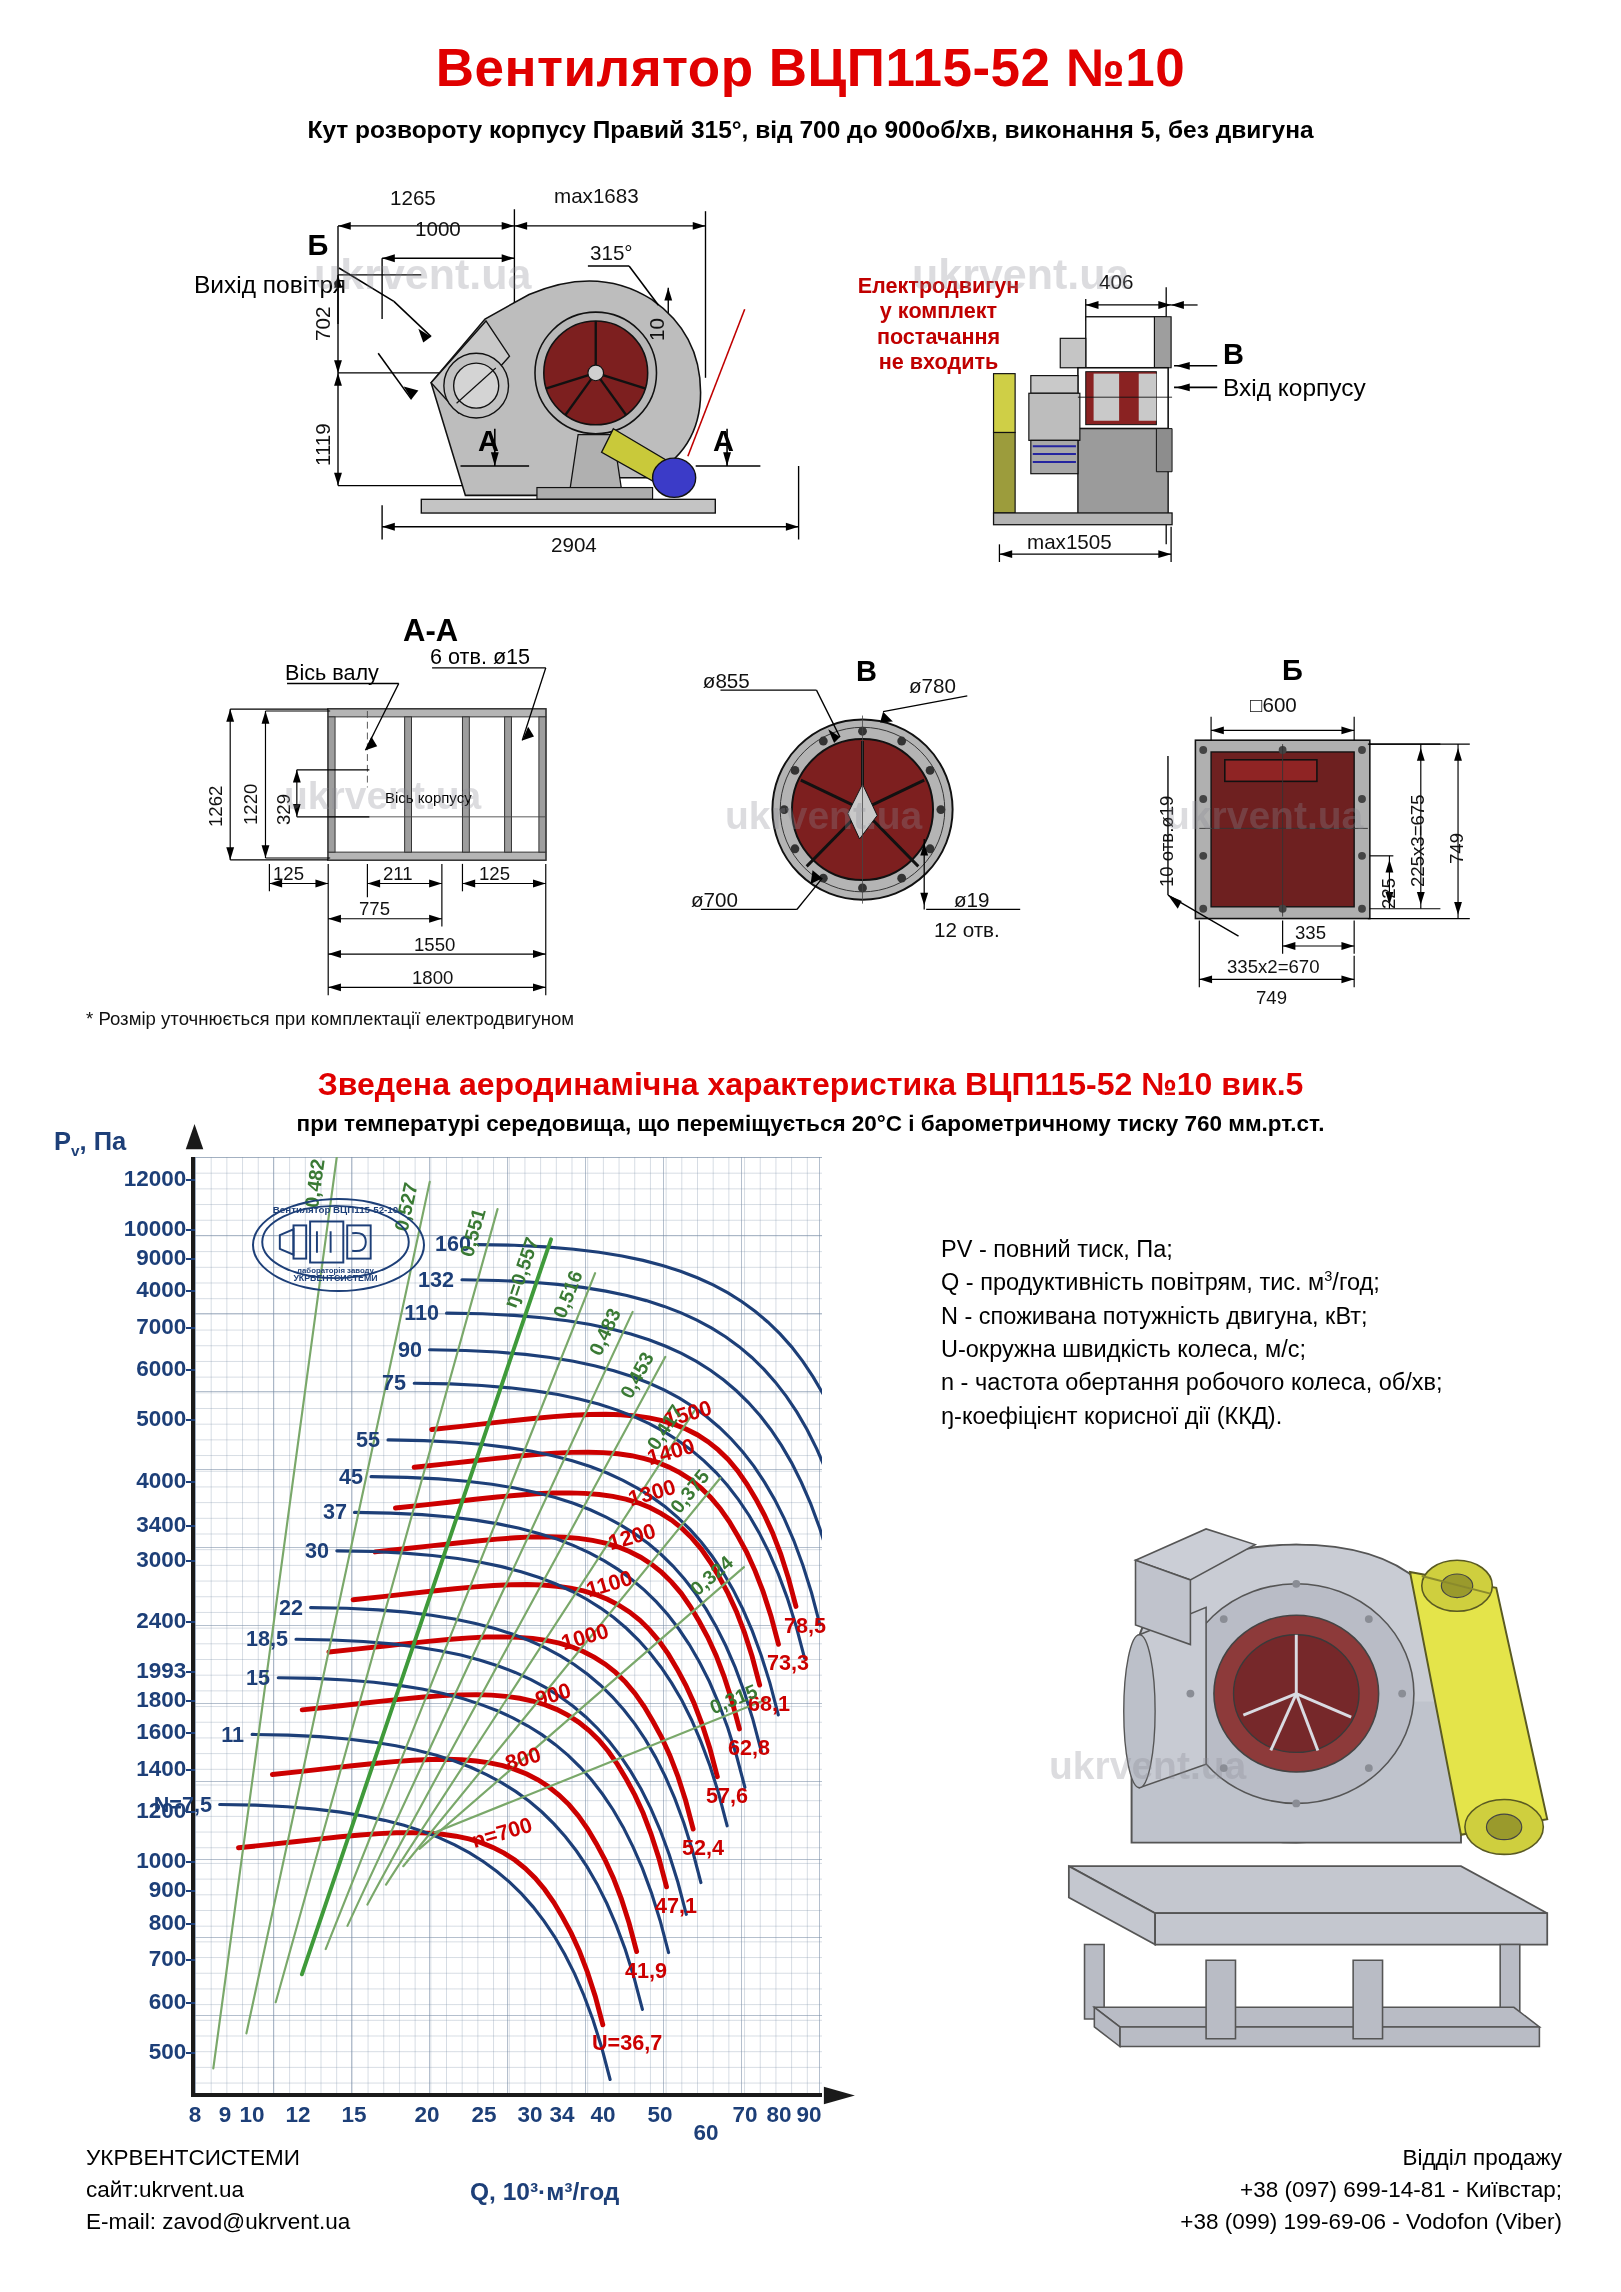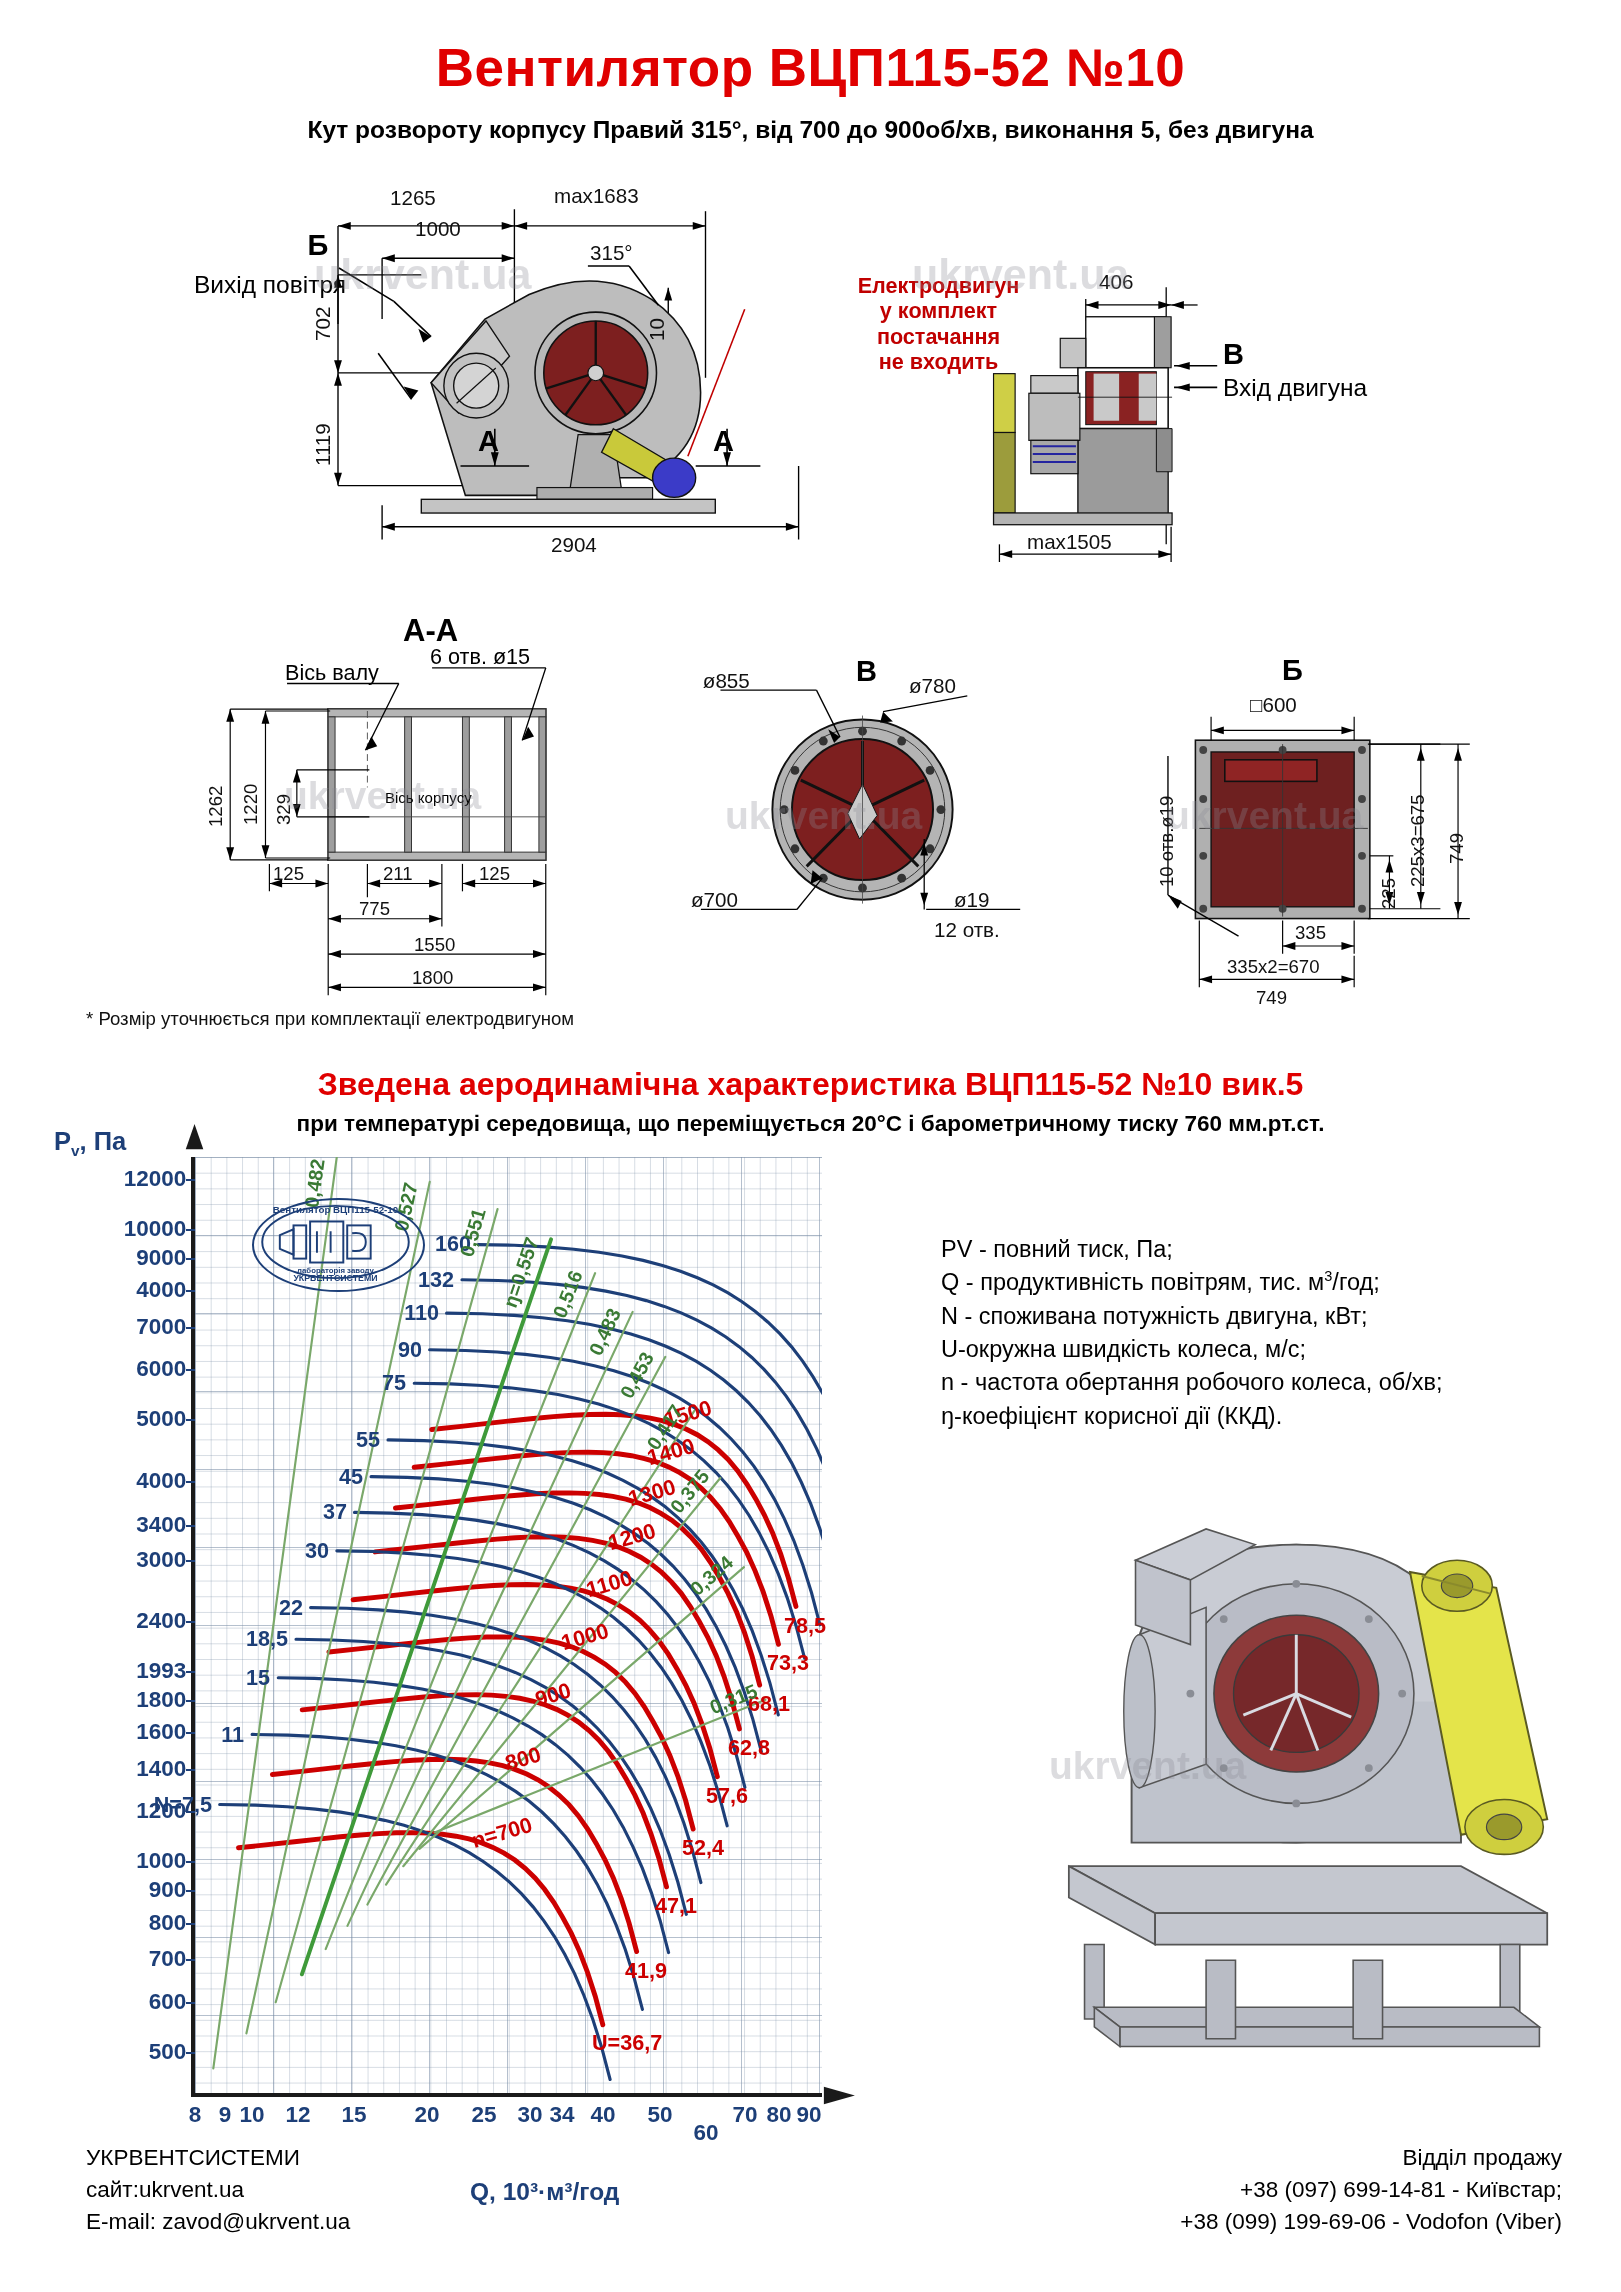--- a/index.html
+++ b/index.html
@@ -226,21 +226,21 @@
     </g>
     <g fill="#000">
       <polygon points="210,118 224,114 224,122"></polygon>
       <polygon points="210,140 224,136 224,144"></polygon>
     </g>
   </svg>
   <div class="abs dim" style="left:129px;top:19.6px;">406</div>
   <div class="abs dim" style="left:57px;top:280px;">max1505</div>
   <div class="abs viewname" style="left:253px;top:88px;">В</div>
 </div>
-<div class="abs lbl" style="left:1223px;top:374px;">Вхід двигуна</div>
+<div class="abs lbl" style="left:1223px;top:374px;">Вхід корпусу</div>
 
 <div class="abs" style="left:181px;top:613px;width:412px;height:392px;">
   <div class="abs viewname" style="left:222px;top:0px;font-size:31px;">A-A</div>
   <svg width="412" height="392" viewBox="0 0 420 400">
 
     <rect x="150" y="98" width="222" height="154" fill="#fff" stroke="#333" stroke-width="2"></rect>
     <rect x="150" y="98" width="222" height="8" fill="#b5b5b5" stroke="#333" stroke-width="1"></rect>
     <rect x="150" y="244" width="222" height="8" fill="#b5b5b5" stroke="#333" stroke-width="1"></rect>
     <g fill="#9e9e9e" stroke="#333" stroke-width="1">
       <rect x="150" y="106" width="7" height="138"></rect>

